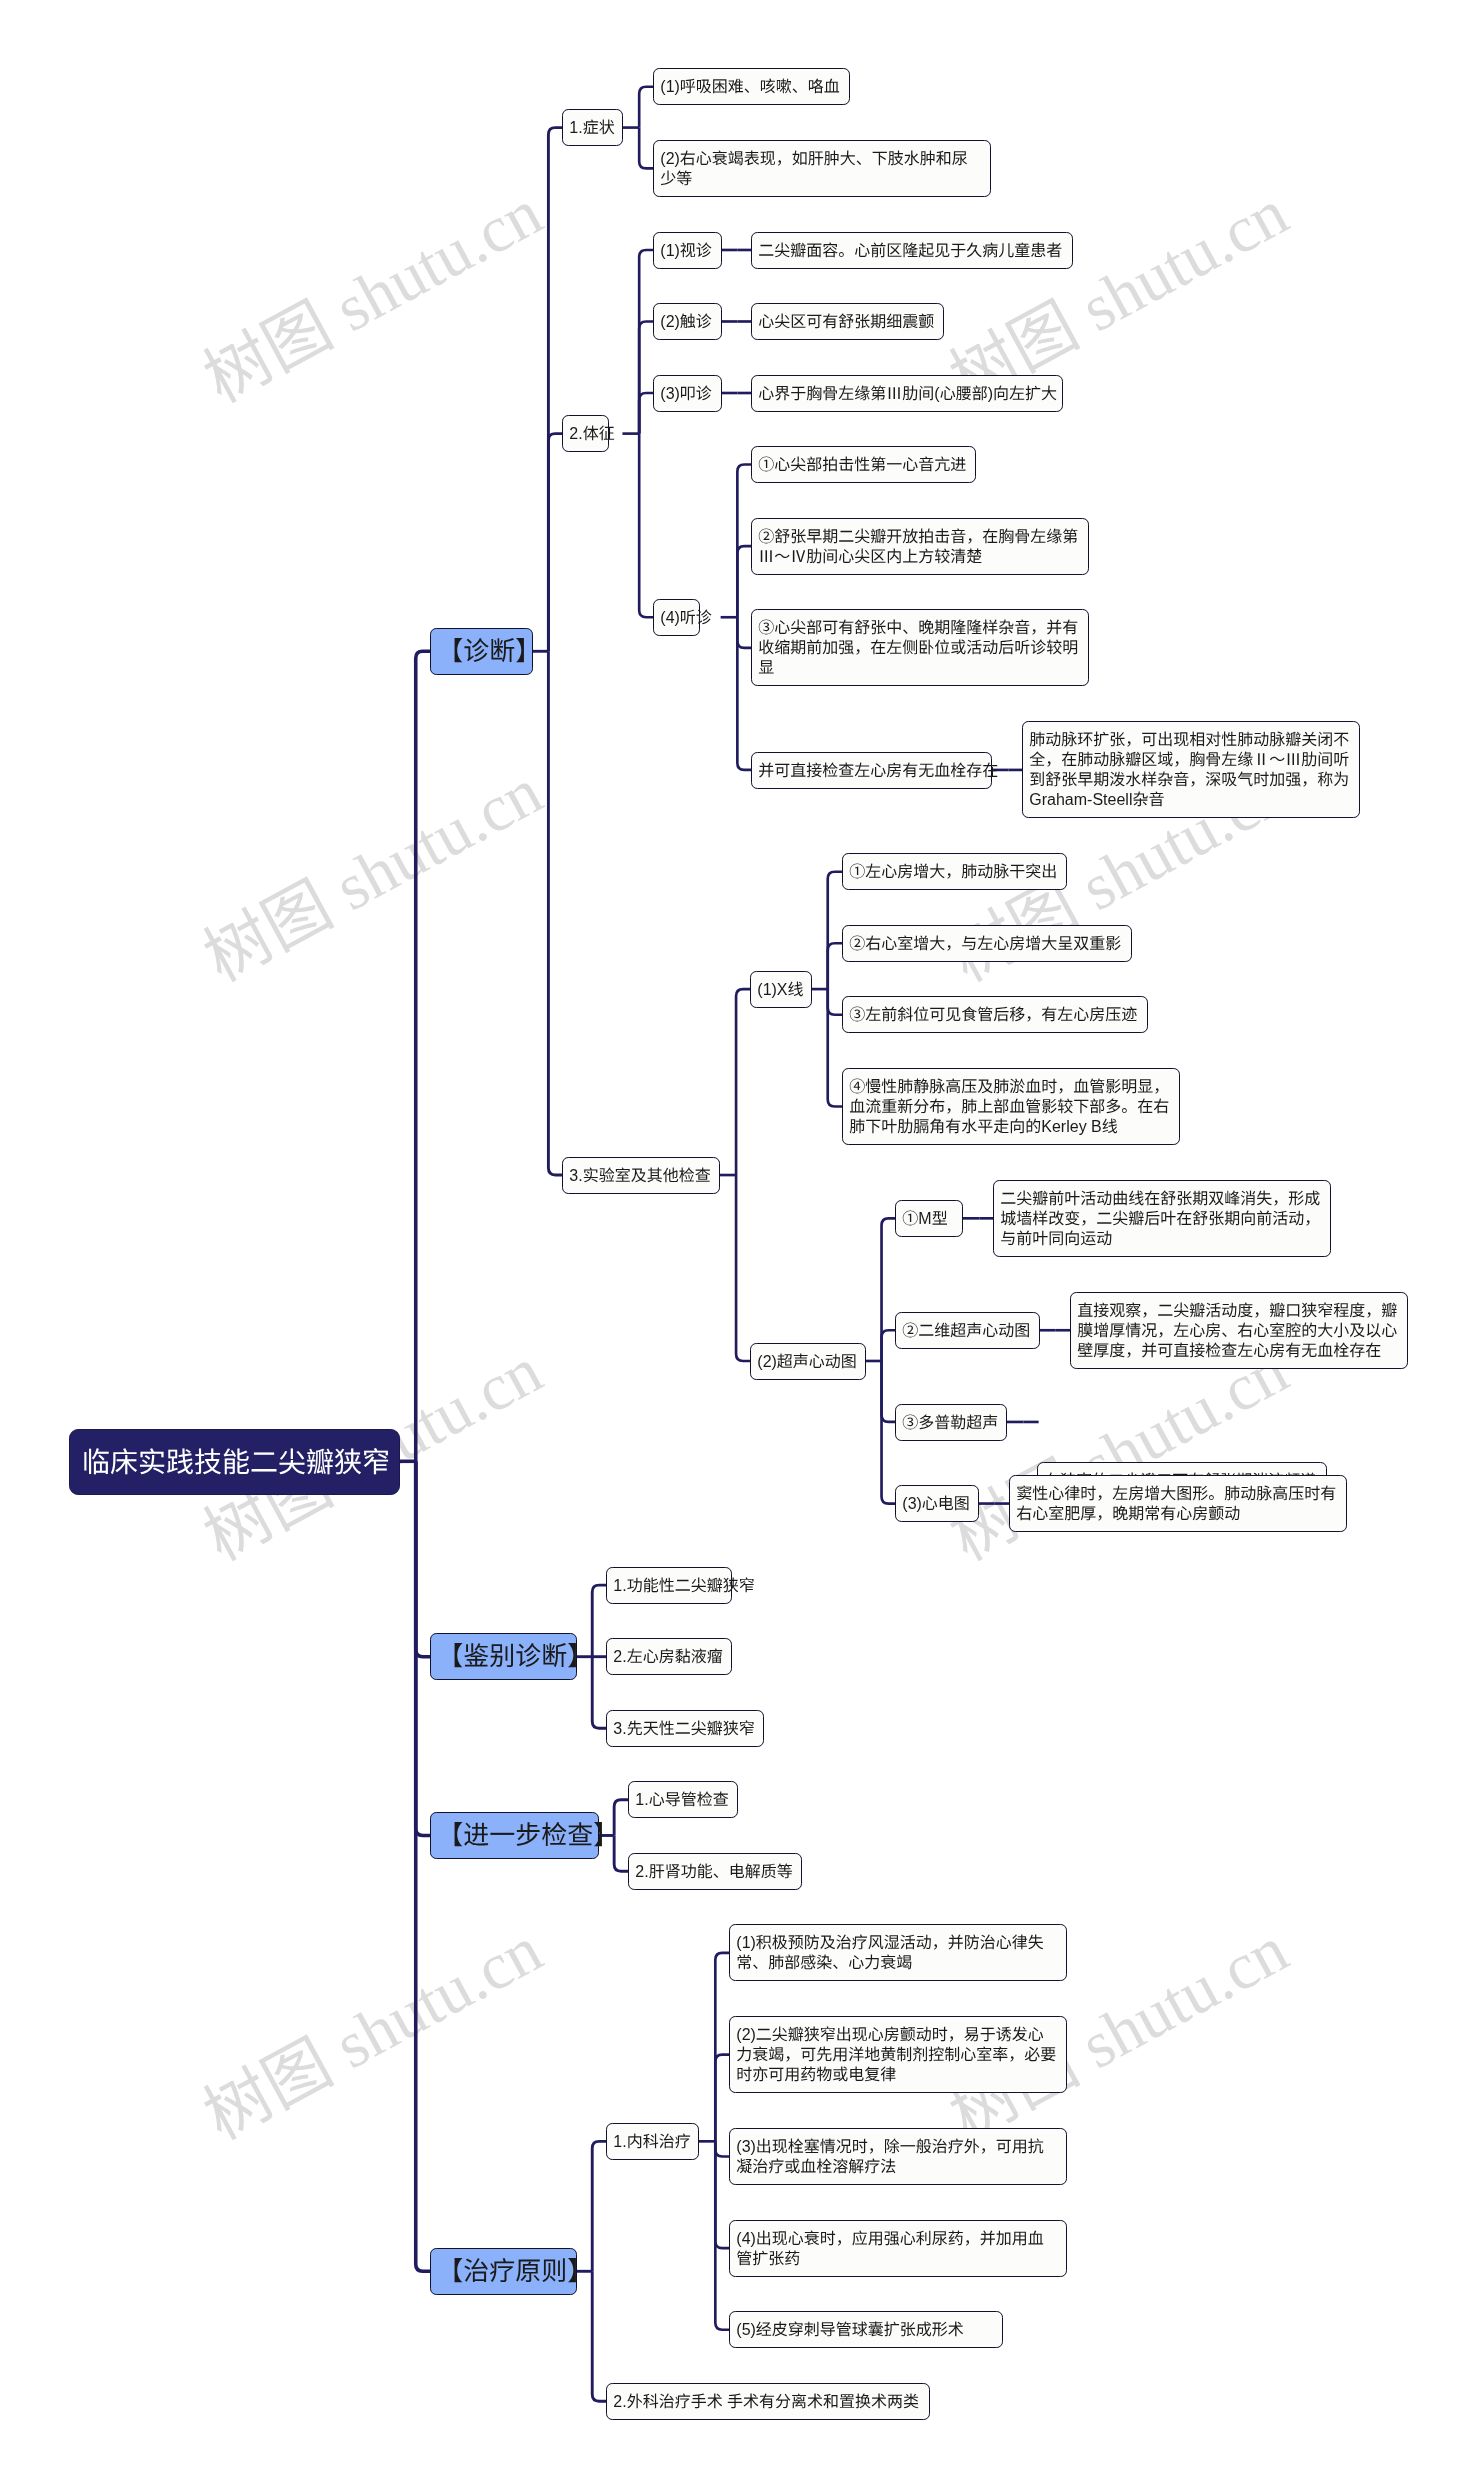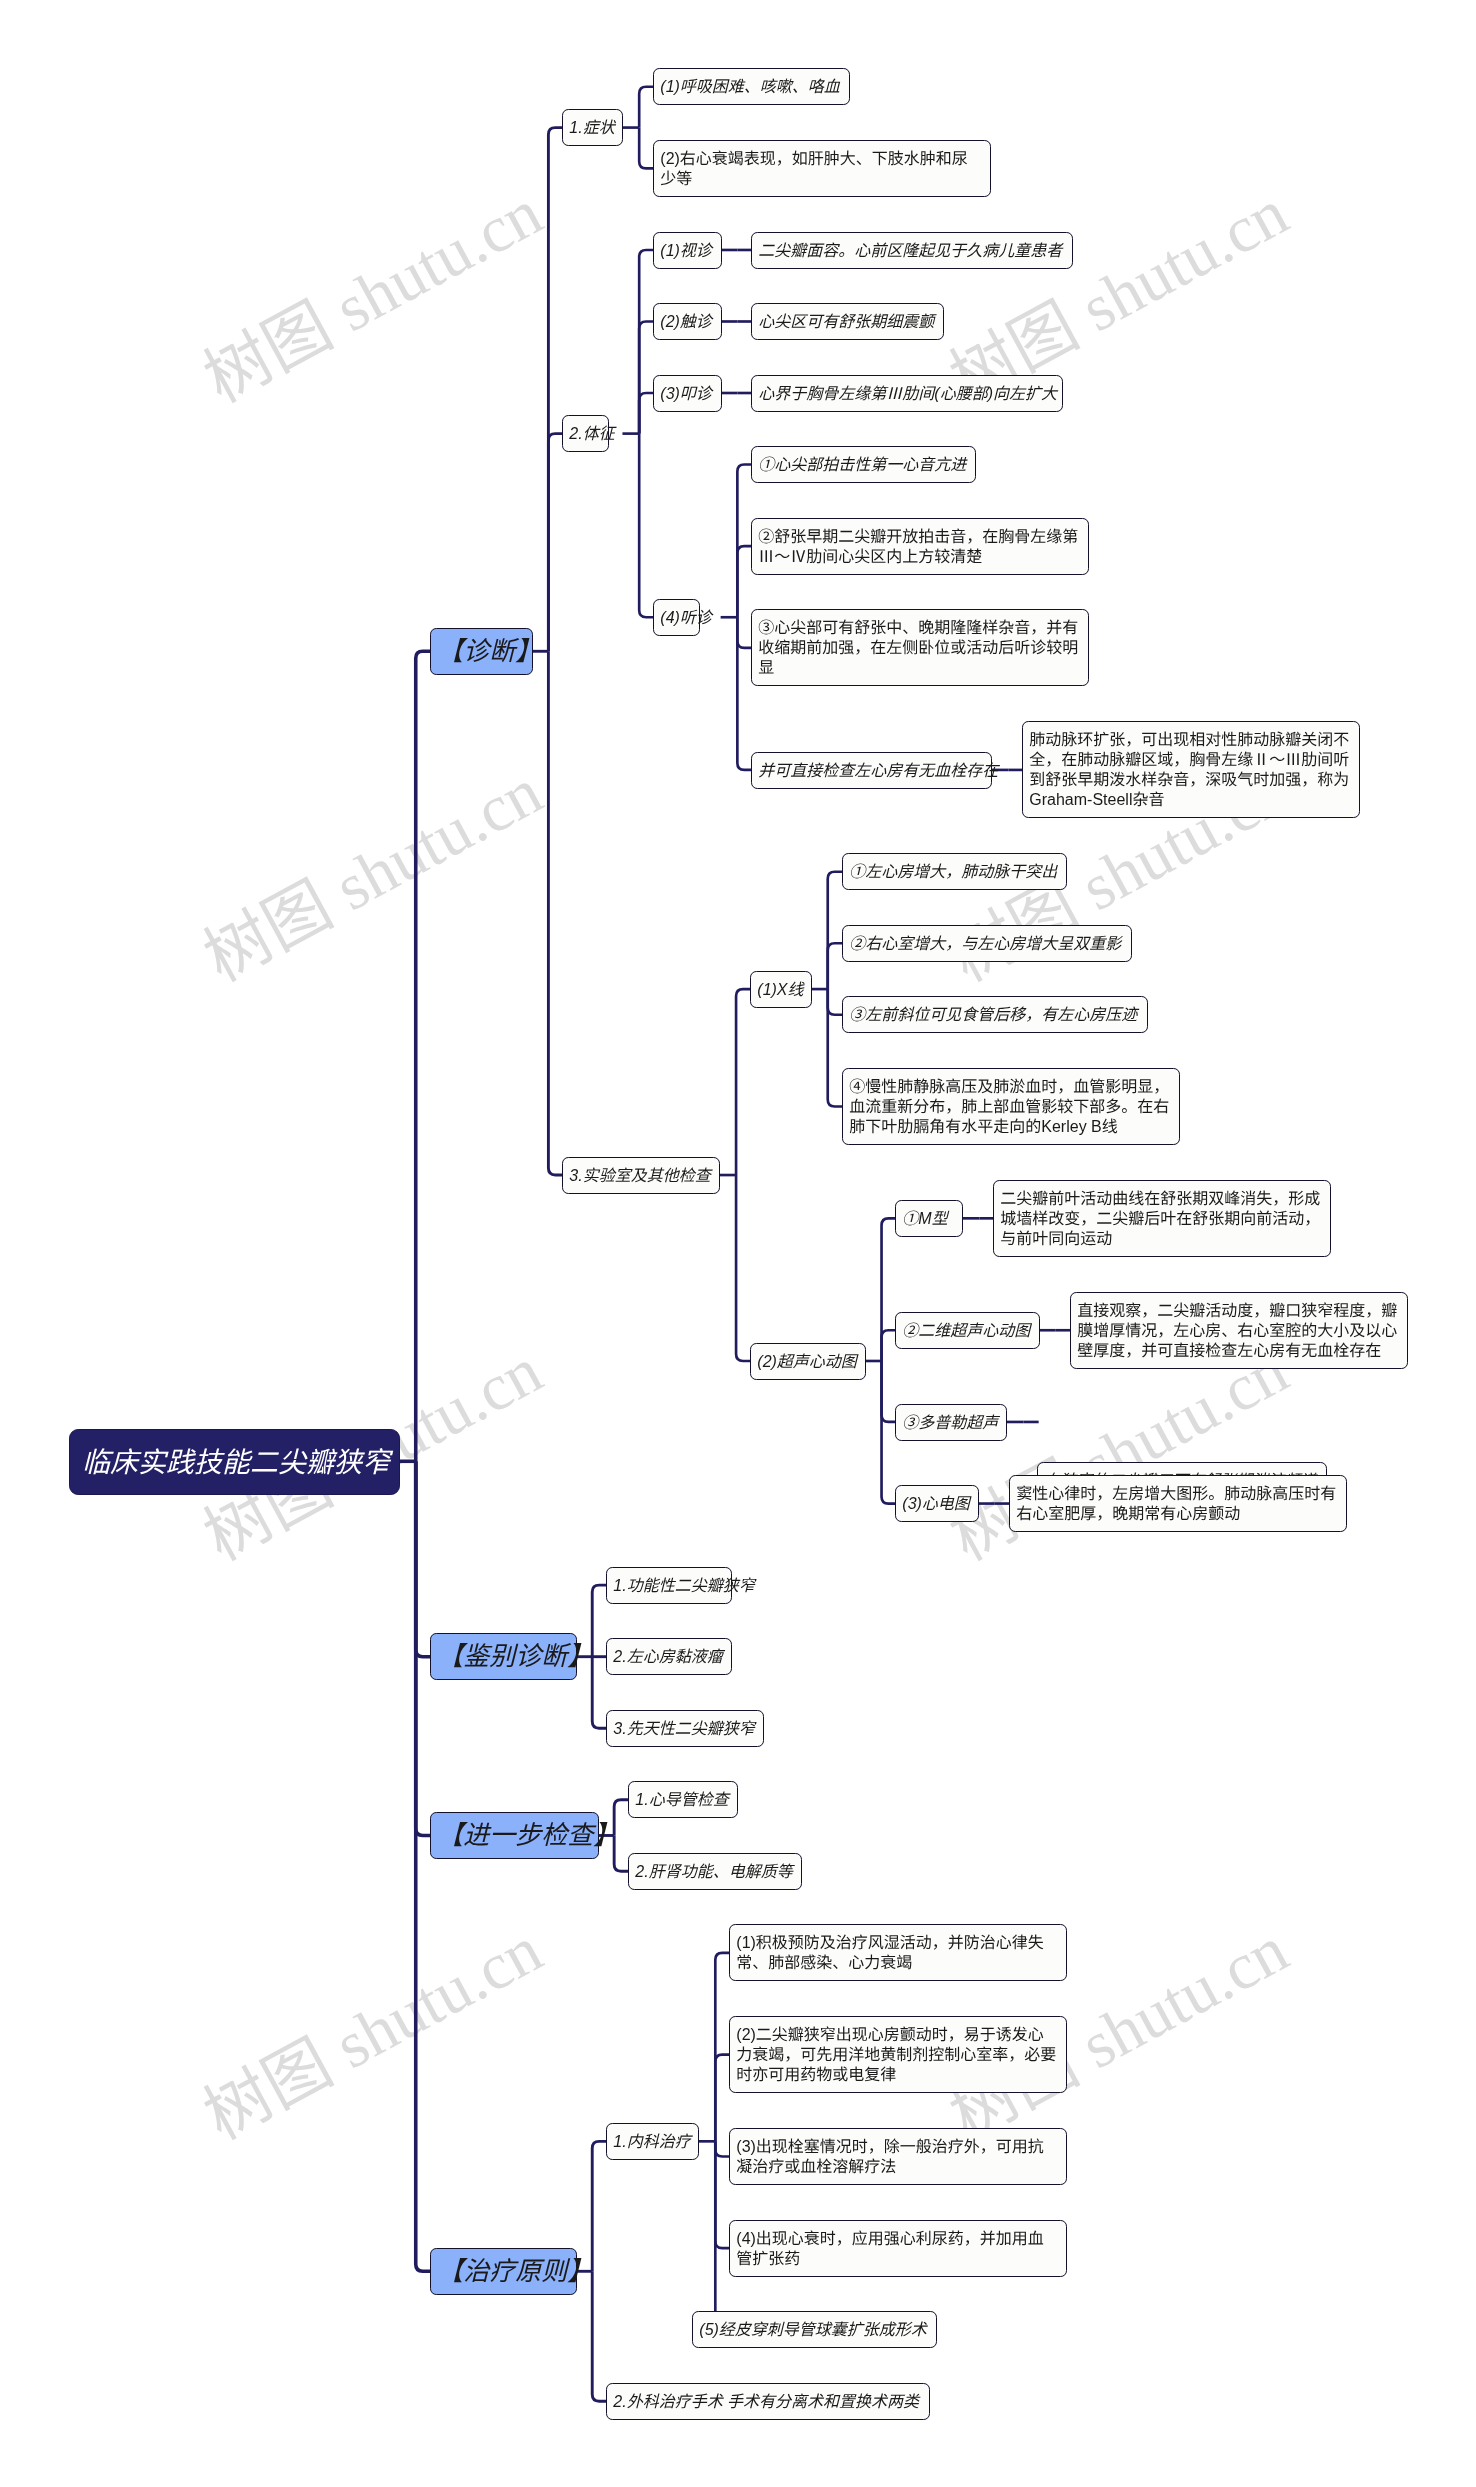--- a/index.html
+++ b/index.html
@@ -11,21 +11,21 @@
 #stage{position:absolute;left:0;top:0;width:1477px;height:2487px;}
 #wm{position:absolute;left:0;top:0;width:1477px;height:2487px;overflow:hidden;pointer-events:none;}
 .wm{position:absolute;color:#DCDCDC;font-size:66px;white-space:nowrap;
     transform:rotate(-28.5deg);transform-origin:0 0;font-family:"Liberation Serif",serif;}
 svg.links{position:absolute;left:0;top:0;}
 svg.links path{fill:none;stroke:#201C5E;stroke-linecap:butt;stroke-linejoin:round;}
 .node{position:absolute;box-sizing:border-box;border:1.2px solid #12102A;border-radius:6.3px;
       background:#FCFCFA;display:flex;align-items:center;
       font-size:16px;line-height:20px;padding:7.2px 6.3px;color:#1A1A1A;}
 .node .tx{display:block;width:100%;word-break:break-all;}
-.node.nowrap .tx{white-space:nowrap;word-break:normal;font-style:italic;}
+.node.nowrap .tx{white-space:nowrap;word-break:normal;}
 .node.branch{background:#8CB1FB;font-size:26px;line-height:27px;padding:8.7px 6.3px;}
 .node.root{background:#232065;border-color:#1A1750;color:#FFFFFF;font-size:28px;line-height:33px;padding:15px 12px;border-radius:9.2px;}
 
 </style>
 </head>
 <body>
 
 <div id="stage">
   <div id="wm">
       <div class="wm" style="left: 184px; top: 336px;">树图 shutu.cn</div>
@@ -239,20 +239,20 @@
     </div>
 <div class="node" style="left:729px;top:2016px;width:338px;height:77px">
       <span class="tx">(2)二尖瓣狭窄出现心房颤动时，易于诱发心力衰竭，可先用洋地黄制剂控制心室率，必要时亦可用药物或电复律</span>
     </div>
 <div class="node" style="left:729px;top:2128px;width:338px;height:57px">
       <span class="tx">(3)出现栓塞情况时，除一般治疗外，可用抗凝治疗或血栓溶解疗法</span>
     </div>
 <div class="node" style="left:729px;top:2220px;width:338px;height:57px">
       <span class="tx">(4)出现心衰时，应用强心利尿药，并加用血管扩张药</span>
     </div>
-<div class="node nowrap" style="left:692px;top:2311px;width:245px;height:37px">
+<div class="node nowrap" style="left:729px;top:2311px;width:274px;height:37px">
       <span class="tx">(5)经皮穿刺导管球囊扩张成形术</span>
     </div>
 <div class="node nowrap" style="left:606px;top:2383px;width:324px;height:37px">
       <span class="tx">2.外科治疗手术 手术有分离术和置换术两类</span>
     </div>
 </div>
 
 
 </body></html>

